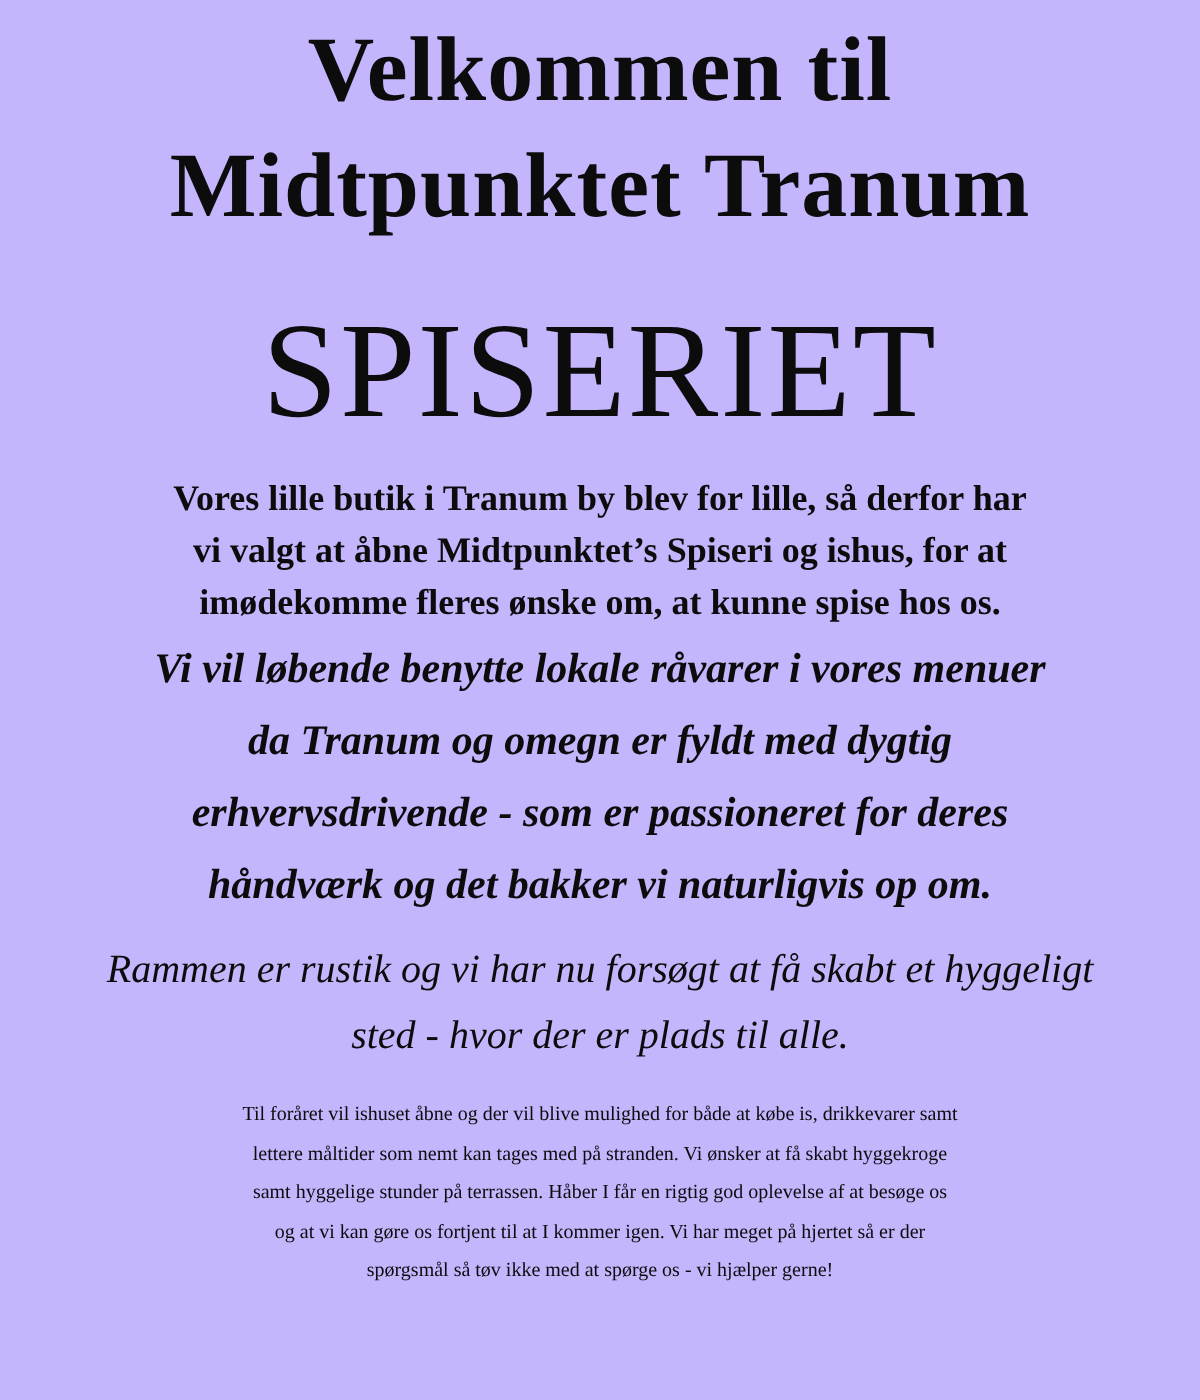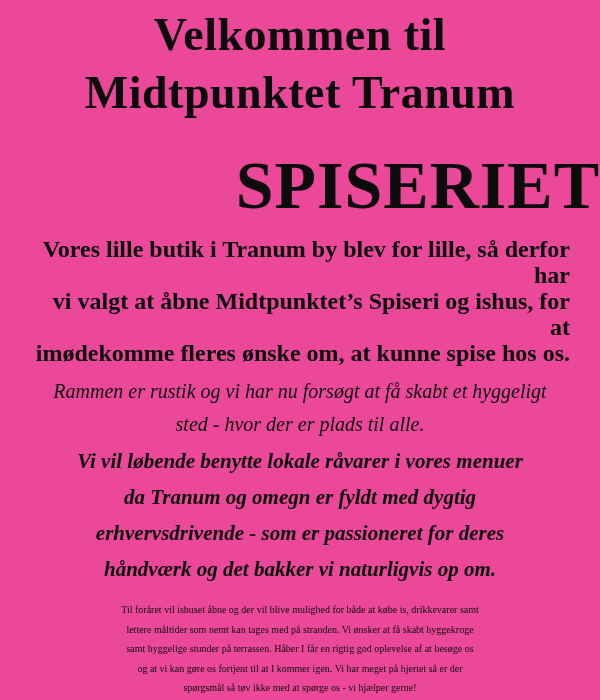--- a/index.html
+++ b/index.html
@@ -4,60 +4,58 @@
 <style>
   html, body {
     margin: 0;
     padding: 0;
     background: #ffffff;
   }
   .page {
     position: relative;
     width: 600px;
     height: 700px;
-    background: #ec4899;
+    background: #c4b5fd;
     overflow: hidden;
     text-align: center;
     color: #0c0c0c;
     font-family: "Liberation Serif", "DejaVu Serif", serif;
     -webkit-font-smoothing: antialiased;
   }
   .title {
     margin: 6px 0 0 0;
     font-size: 46px;
     line-height: 58px;
     font-weight: bold;
     white-space: pre-line;
     letter-spacing: 0.5px;
   }
   .brand {
     margin: 26px 0 0 0;
     font-size: 68px;
     line-height: 74px;
-    font-weight: bold;
+    font-weight: normal;
     letter-spacing: 1px;
-    text-align: right;
   }
   .section-title {
     margin: 22px 0 0 0;
     font-size: 18px;
     line-height: 22px;
     font-weight: bold;
   }
   .para {
     white-space: pre-line;
     margin: 0 auto;
   }
   .para-intro {
     margin-top: 14px;
     width: 540px;
-    font-size: 24px;
+    font-size: 18px;
     line-height: 26px;
     font-weight: bold;
-    text-align: right;
   }
   .para-ambiance {
     margin-top: 9px;
     width: 560px;
     font-size: 20px;
     line-height: 33px;
     font-style: italic;
     font-weight: normal;
   }
   .para-local {
@@ -84,27 +82,27 @@
   <div class="title">Velkommen til
 Midtpunktet Tranum</div>
 
   <div class="brand">SPISERIET</div>
 
 
   <div class="para para-intro">Vores lille butik i Tranum by blev for lille, så derfor har
 vi valgt at åbne Midtpunktet’s Spiseri og ishus, for at
 imødekomme fleres ønske om, at kunne spise hos os.</div>
 
-  <div class="para para-ambiance">Rammen er rustik og vi har nu forsøgt at få skabt et hyggeligt
-sted - hvor der er plads til alle.</div>
-
   <div class="para para-local">Vi vil løbende benytte lokale råvarer i vores menuer
 da Tranum og omegn er fyldt med dygtig
 erhvervsdrivende - som er passioneret for deres
 håndværk og det bakker vi naturligvis op om.</div>
+
+  <div class="para para-ambiance">Rammen er rustik og vi har nu forsøgt at få skabt et hyggeligt
+sted - hvor der er plads til alle.</div>
 
   <div class="para para-icehouse">Til foråret vil ishuset åbne og der vil blive mulighed for både at købe is, drikkevarer samt
 lettere måltider som nemt kan tages med på stranden. Vi ønsker at få skabt hyggekroge
 samt hyggelige stunder på terrassen. Håber I får en rigtig god oplevelse af at besøge os
 og at vi kan gøre os fortjent til at I kommer igen. Vi har meget på hjertet så er der
 spørgsmål så tøv ikke med at spørge os - vi hjælper gerne!</div>
 
 </div>
 
 </body></html>

